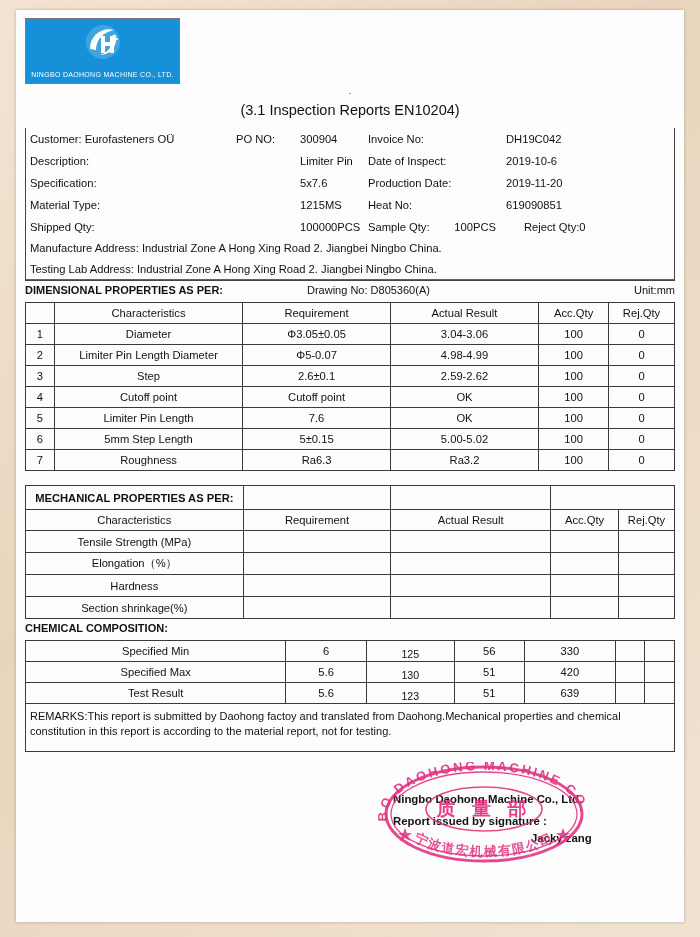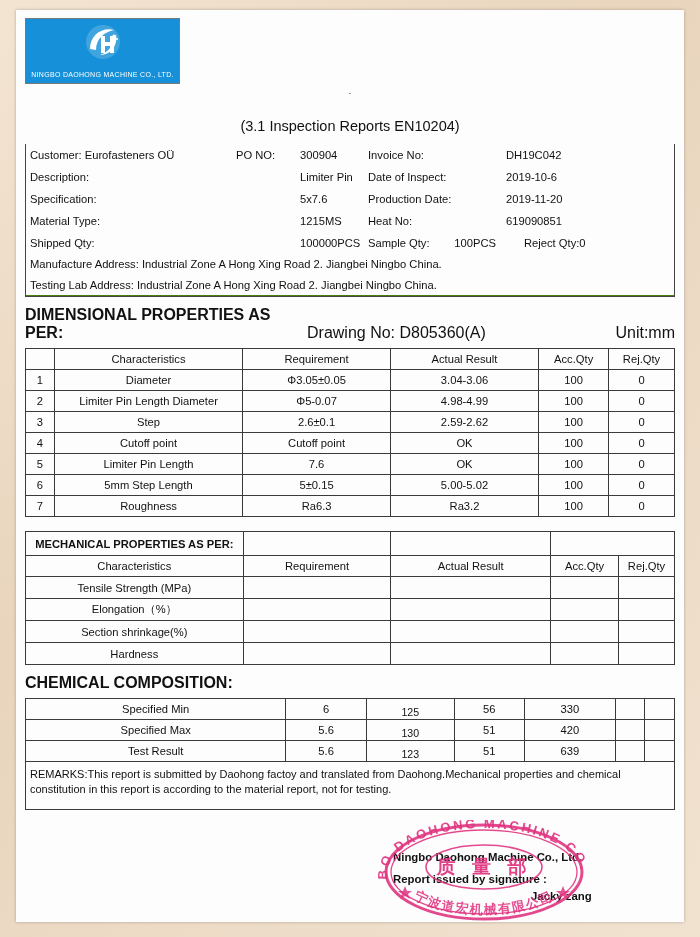--- a/index.html
+++ b/index.html
@@ -45,21 +45,21 @@
   }
 
   .dotmark {
     text-align: center; font-size: 9px; color: #222;
     height: 10px; line-height: 10px; margin-top: 4px;
   }
   .title {
     text-align: center;
     font-size: 14.5px;
     color: #111;
-    margin: 20px 0 10px 0;
+    margin: 4px 0 10px 0;
   }
 
   
   .infobox {
     border: 1px solid #444;
     border-top: none;
     padding: 0;
   }
   .inforow {
     display: flex;
@@ -79,21 +79,21 @@
   .addr {
     font-size: 11.2px; color: #111;
     height: 21px; line-height: 21px;
     padding-left: 4px;
   }
   .addr.ul { border-bottom: 1px solid #4d7c0f; }
 
   
   .sechead {
     display: flex; align-items: flex-end;
-    font-size: 16px; margin: 9px 0 6px 0; color: #111;
+    font-size: 11px; margin: 3px 0 6px 0; color: #111;
   }
   .sechead .b { font-weight: bold; }
   .sechead .s1 { width: 282px; flex: none; }
   .sechead .s2 { flex: 1; }
   .sechead .s3 { text-align: right; }
 
   
   table {
     width: 100%;
     border-collapse: collapse;
@@ -362,28 +362,28 @@
               <td></td>
             </tr>
       <tr class="body">
               <td class="lft">Elongation（%）</td>
               <td></td>
               <td></td>
               <td></td>
               <td></td>
             </tr>
       <tr class="body">
+              <td class="lft">Hardness</td>
+              <td></td>
+              <td></td>
+              <td></td>
+              <td></td>
+            </tr>
+      <tr class="body">
               <td class="lft">Section shrinkage(%)</td>
-              <td></td>
-              <td></td>
-              <td></td>
-              <td></td>
-            </tr>
-      <tr class="body">
-              <td class="lft">Hardness</td>
               <td></td>
               <td></td>
               <td></td>
               <td></td>
             </tr>
     </tbody>
   </table>
 
   <div class="sechead">
     <span class="b">CHEMICAL COMPOSITION:</span>

